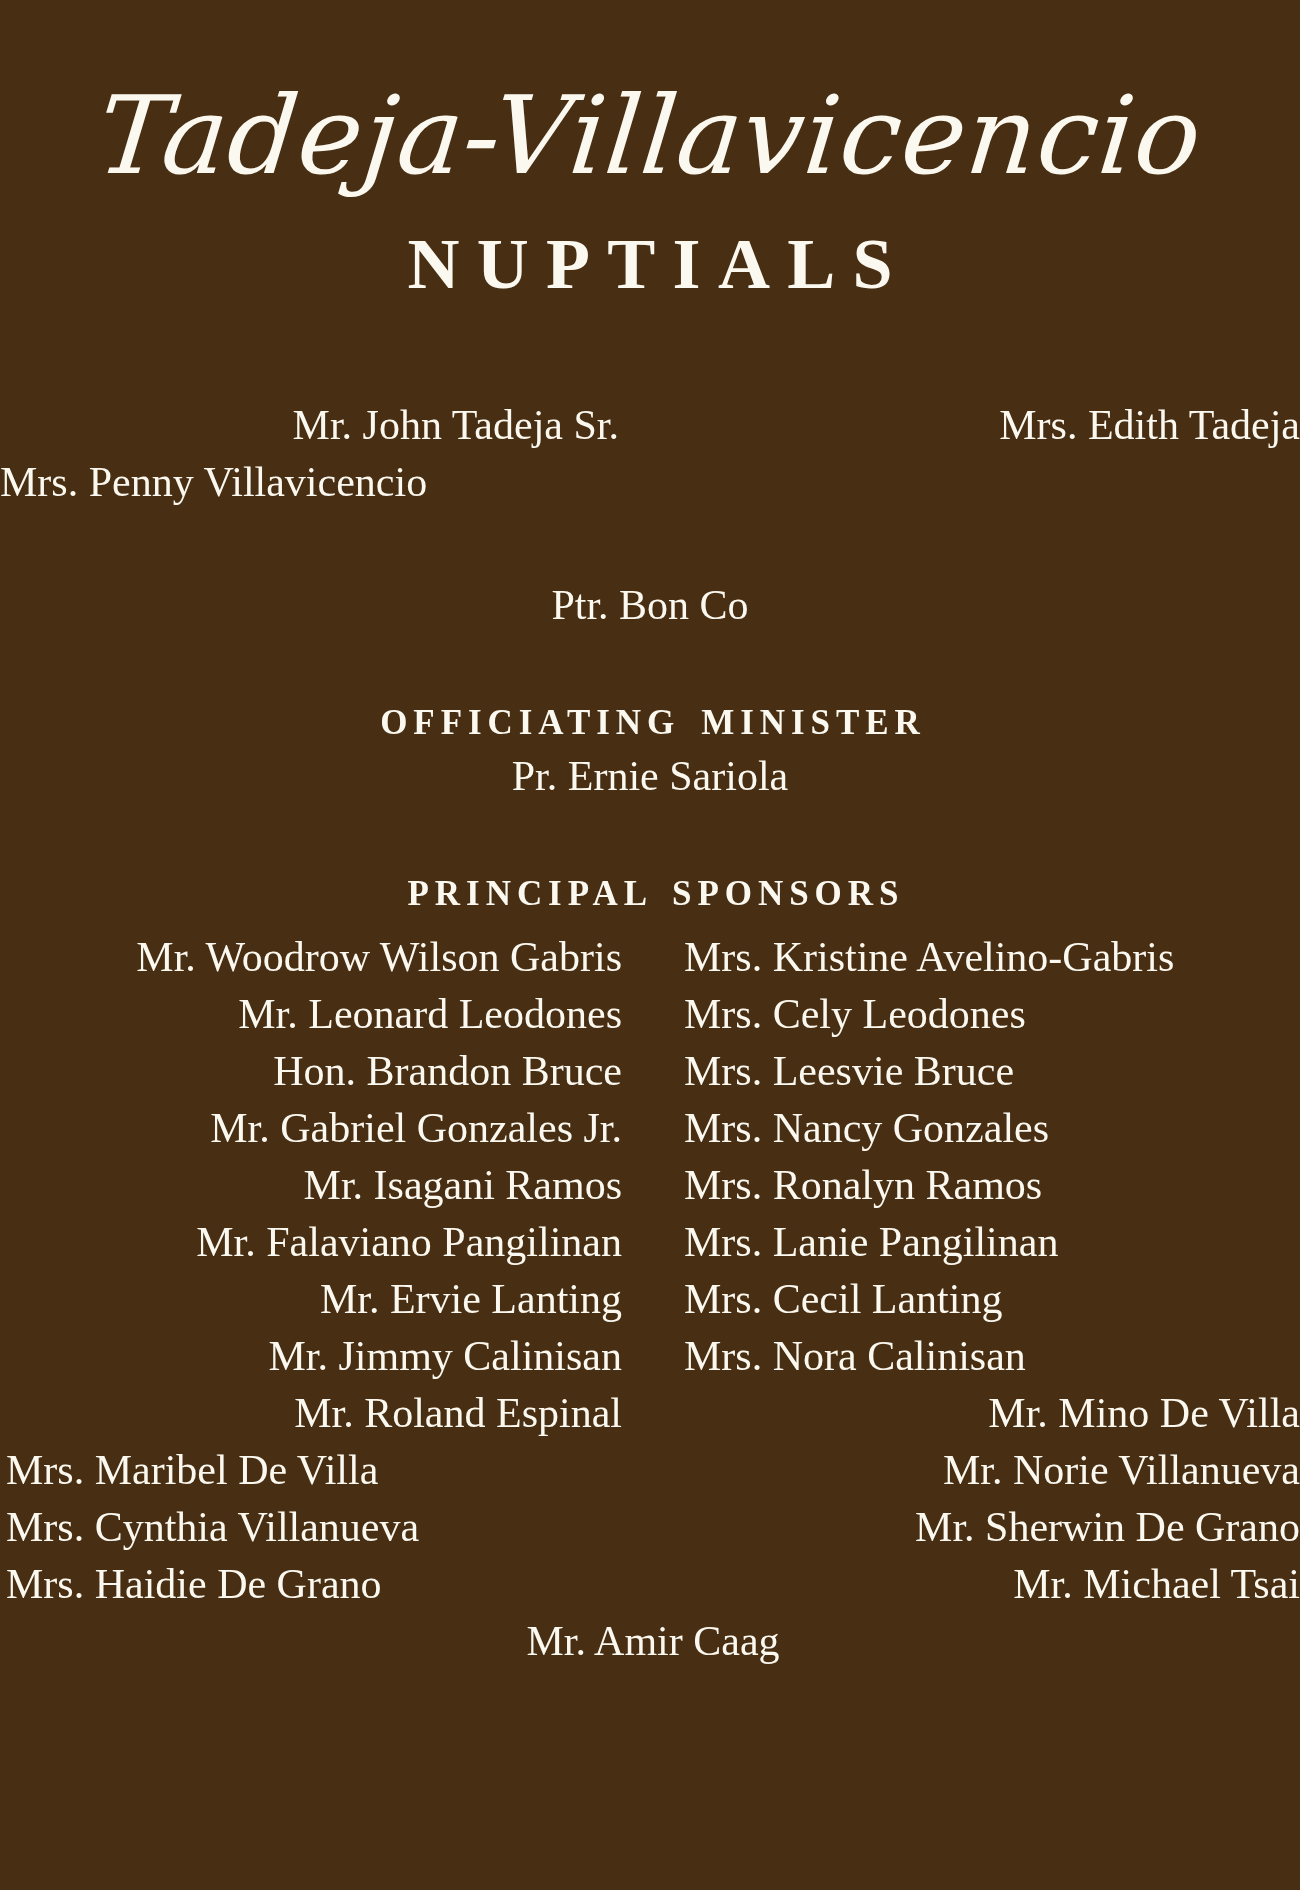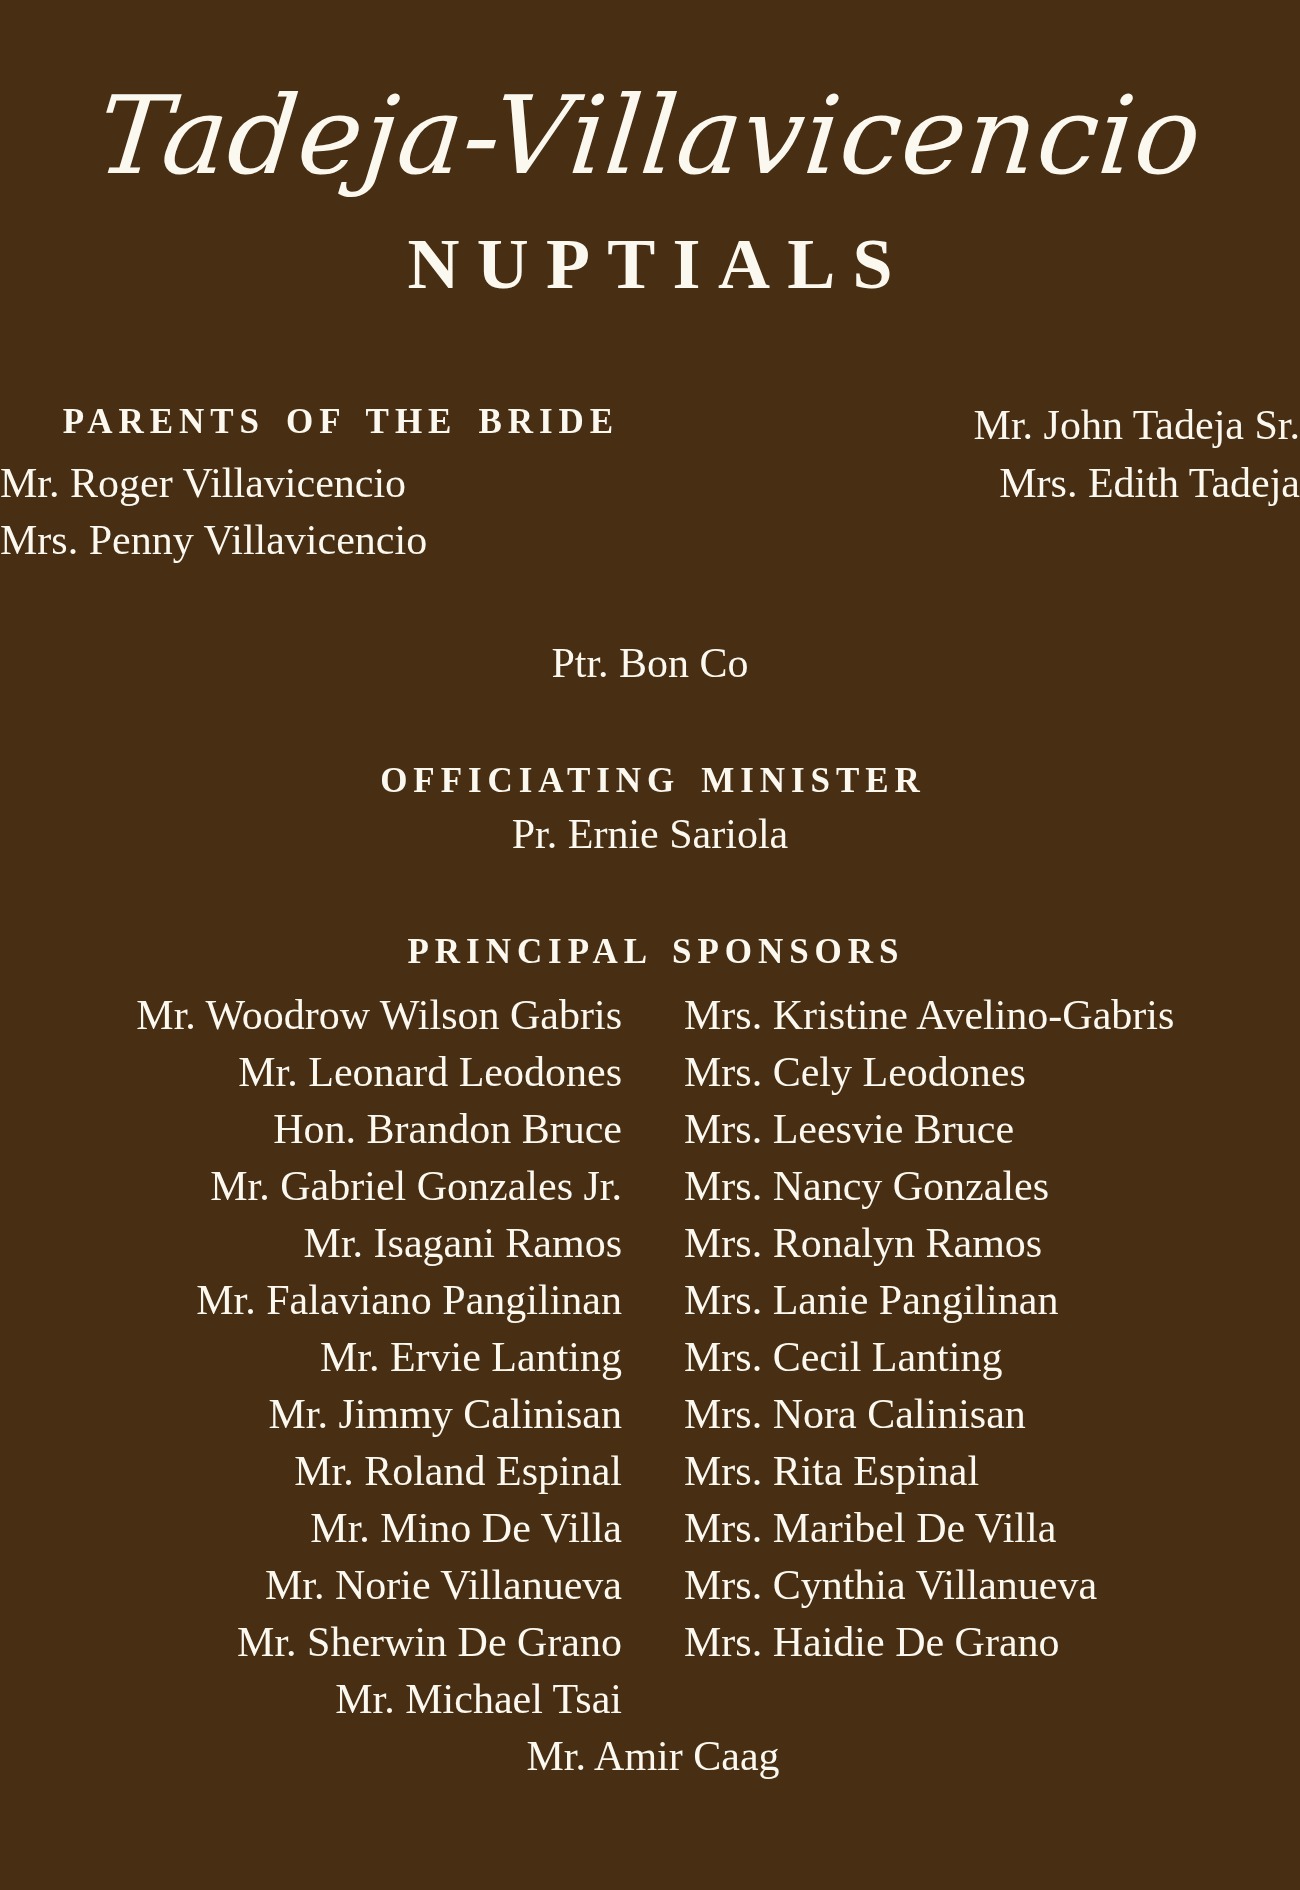--- a/index.html
+++ b/index.html
@@ -76,24 +76,22 @@
 
 <div class="page">
 
   <div class="header">
     <h1 class="script-title">Tadeja-Villavicencio</h1>
     <div class="wordmark">NUPTIALS</div>
   </div>
 
   <section class="parents-section">
     <div class="two-col">
-      <div class="col-l section-heading">PARENTS OF THE BRIDE</div>
 
       <div class="col-l name">Mr. John Tadeja Sr.</div>
-      <div class="col-r name">Mr. Roger Villavicencio</div>
 
       <div class="col-l name">Mrs. Edith Tadeja</div>
       <div class="col-r name">Mrs. Penny Villavicencio</div>
     </div>
   </section>
 
   <section class="homily-section centered">
     <div class="name">Ptr. Bon Co</div>
   </section>
 
@@ -124,21 +122,20 @@
       <div class="col-l name">Mr. Falaviano Pangilinan</div>
       <div class="col-r name">Mrs. Lanie Pangilinan</div>
 
       <div class="col-l name">Mr. Ervie Lanting</div>
       <div class="col-r name">Mrs. Cecil Lanting</div>
 
       <div class="col-l name">Mr. Jimmy Calinisan</div>
       <div class="col-r name">Mrs. Nora Calinisan</div>
 
       <div class="col-l name">Mr. Roland Espinal</div>
-      <div class="col-r name">Mrs. Rita Espinal</div>
 
       <div class="col-l name">Mr. Mino De Villa</div>
       <div class="col-r name">Mrs. Maribel De Villa</div>
 
       <div class="col-l name">Mr. Norie Villanueva</div>
       <div class="col-r name">Mrs. Cynthia Villanueva</div>
 
       <div class="col-l name">Mr. Sherwin De Grano</div>
       <div class="col-r name">Mrs. Haidie De Grano</div>
 

